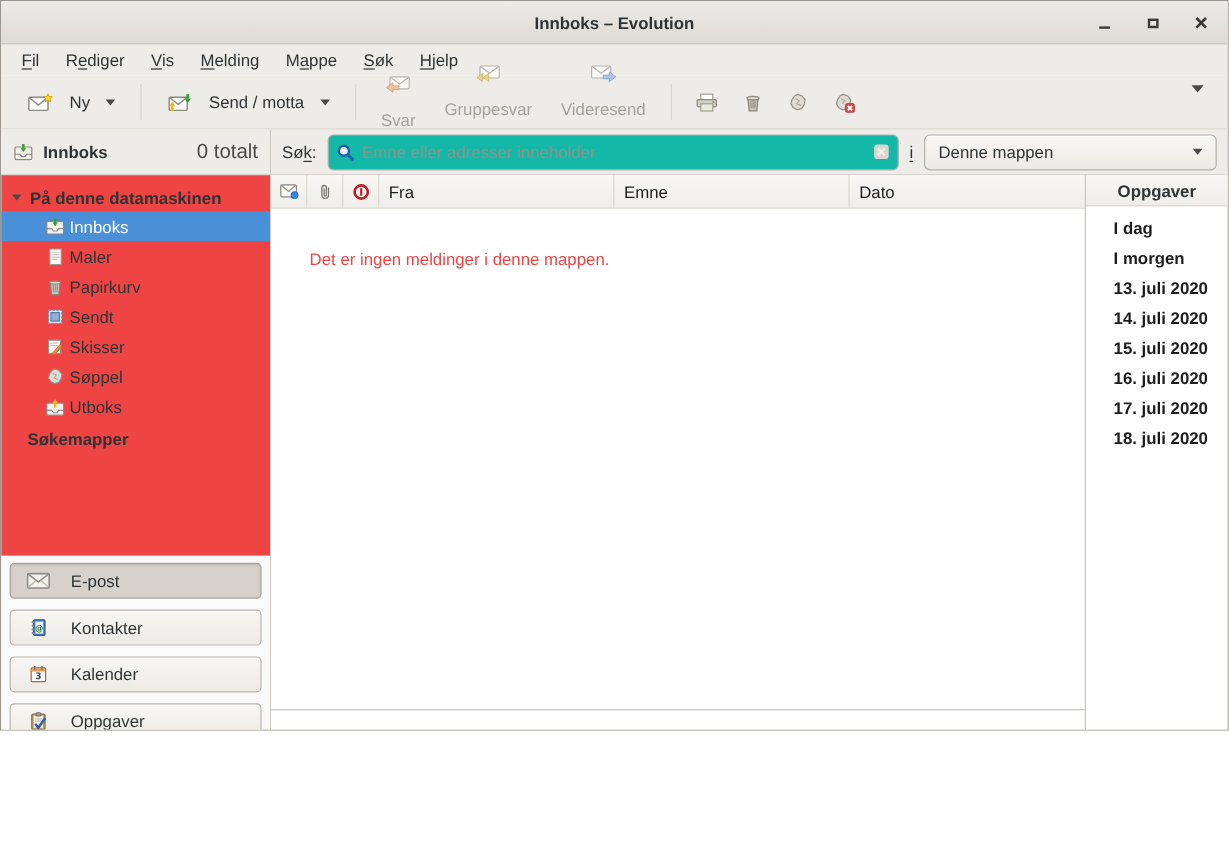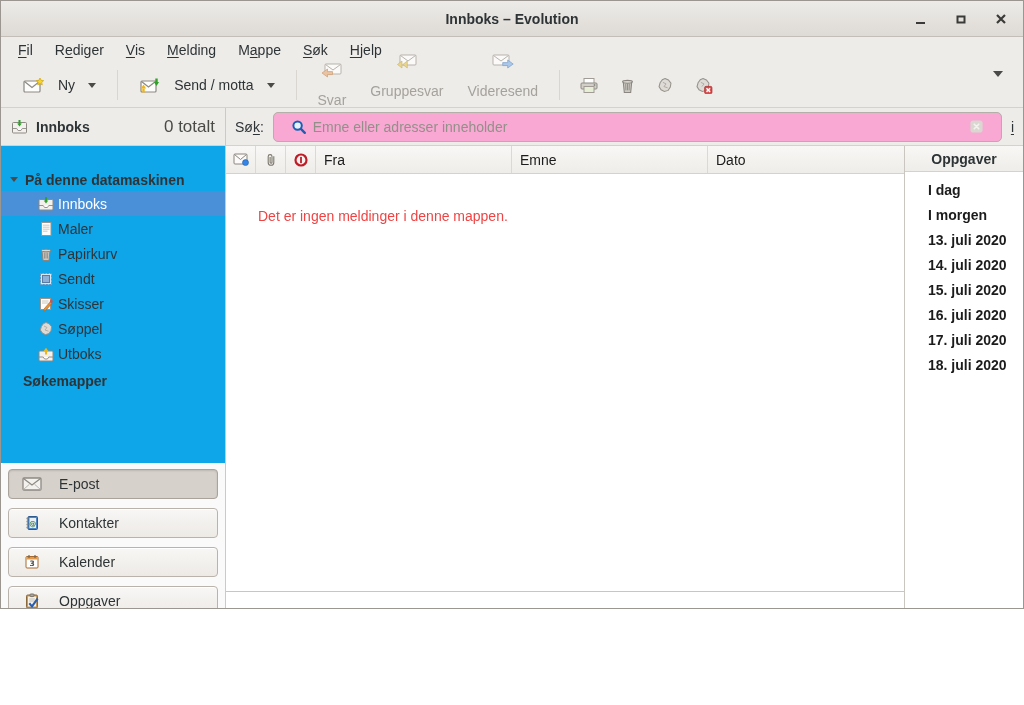--- a/index.html
+++ b/index.html
@@ -33,40 +33,40 @@
 
   
   .content { height:555px; display:flex; }
 
   
   .sidebar { width:225px; border-right:1px solid #cdc9c3; display:flex; flex-direction:column; background:#fbfafa; }
   .sidebar-header { height:38px; background:#eeece9; border-bottom:1px solid #d6d2cb;
                     display:flex; align-items:center; padding:0 10px; gap:8px; flex:none; }
   .sidebar-header .hd-title { font-weight:bold; }
   .sidebar-header .hd-count { margin-left:auto; font-size:17px; color:#4a4a46; }
-  .tree { flex:1; background:#0ea5e9; padding-top:22px; overflow:hidden; }
+  .tree { flex:1; background:#ef4444; padding-top:7px; overflow:hidden; }
   .tree-root { height:23px; display:flex; align-items:center; gap:7px; padding-left:9px; font-weight:bold; }
   .exp-tri { width:0; height:0; border-left:4.5px solid transparent; border-right:4.5px solid transparent;
              border-top:5.5px solid #4a4a48; }
   .folder-row { height:25px; display:flex; align-items:center; gap:4px; padding-left:37px; }
   .folder-row.selected { background:#4a90d9; color:#fff; }
   .tree-searchfolders { height:25px; display:flex; align-items:center; padding-left:22px; font-weight:bold; margin-top:2px; }
   .switcher { flex:none; padding:6px 7px 8px; display:flex; flex-direction:column; gap:9px; }
   .sw-btn { height:30px; border:1px solid #b9b3ac; border-radius:4px;
             background:linear-gradient(#f8f7f5,#edeae6); box-shadow:inset 0 1px #fff;
             display:flex; align-items:center; gap:16px; padding-left:12px; color:#2e3436; }
   .sw-btn.active { background:#d6d1ca; box-shadow:inset 0 1px 2px rgba(0,0,0,.12); border-color:#a9a39b; }
   .sw-icon { width:22px; display:flex; justify-content:center; }
 
   
   .main { flex:1; display:flex; flex-direction:column; min-width:0; }
   .searchbar { height:38px; background:#eeece9; border-bottom:1px solid #d6d2cb;
                display:flex; align-items:center; padding:0 9px; gap:9px; flex:none; }
-  .search-entry { flex:1; height:30px; background:#f9a8d4; border:1px solid #b4afa8; border-radius:5px;
-                  display:flex; align-items:center; padding:0 17px; gap:6px; }
+  .search-entry { flex:1; height:30px; background:#14b8a6; border:1px solid #b4afa8; border-radius:5px;
+                  display:flex; align-items:center; padding:0 6px; gap:6px; }
   .search-entry input { flex:1; border:none; outline:none; font:14px "Liberation Sans", sans-serif; color:#2e3436; background:transparent; }
   .search-entry input::placeholder { color:#939089; }
   .scope-btn { width:244px; height:30px; border:1px solid #b4afa8; border-radius:5px;
                background:linear-gradient(#f8f7f5,#edeae6); box-shadow:inset 0 1px #fff;
                display:flex; align-items:center; padding:0 11px; }
   .scope-btn .tri { margin-left:auto; }
   .in-label { text-decoration:underline; text-underline-offset:2px; }
 
   .mail-row { flex:1; display:flex; min-height:0; }
   .message-pane { flex:1; display:flex; flex-direction:column; min-width:0; }
@@ -369,20 +369,24 @@
             <circle cx="6.6" cy="6.6" r="4.2" fill="#e8f0fa" stroke="#1a5fb4" stroke-width="2"></circle>
             <line x1="9.9" y1="9.9" x2="13.8" y2="13.8" stroke="#1a5fb4" stroke-width="2.4" stroke-linecap="round"></line>
           </svg>
           <input type="text" value="" placeholder="Emne eller adresser inneholder" style="">
           <svg width="15" height="15" viewBox="0 0 16 16">
             <rect x="1.5" y="1.5" width="13" height="13" rx="3" fill="#dad6d0"></rect>
             <path d="M5.6 5.6 l4.8 4.8 M10.4 5.6 l-4.8 4.8" stroke="#f4f2ee" stroke-width="1.8" stroke-linecap="round"></path>
           </svg>
         </div>
         <span class="in-label">i</span>
+        <div class="scope-btn">
+          <span>Denne mappen</span>
+          <span class="tri"></span>
+        </div>
       </div>
 
       <div class="mail-row">
 
         <div class="message-pane">
           <div class="list-header">
             <div class="col icon-col">
               <svg width="16" height="13" viewBox="0 0 16 13">
                 <rect x="1" y="1" width="13" height="10" rx="1" fill="#fcfbfa" stroke="#8a867f"></rect>
                 <path d="M1.5 1.5 L7.5 6.5 L13.5 1.5" fill="none" stroke="#8a867f"></path>

